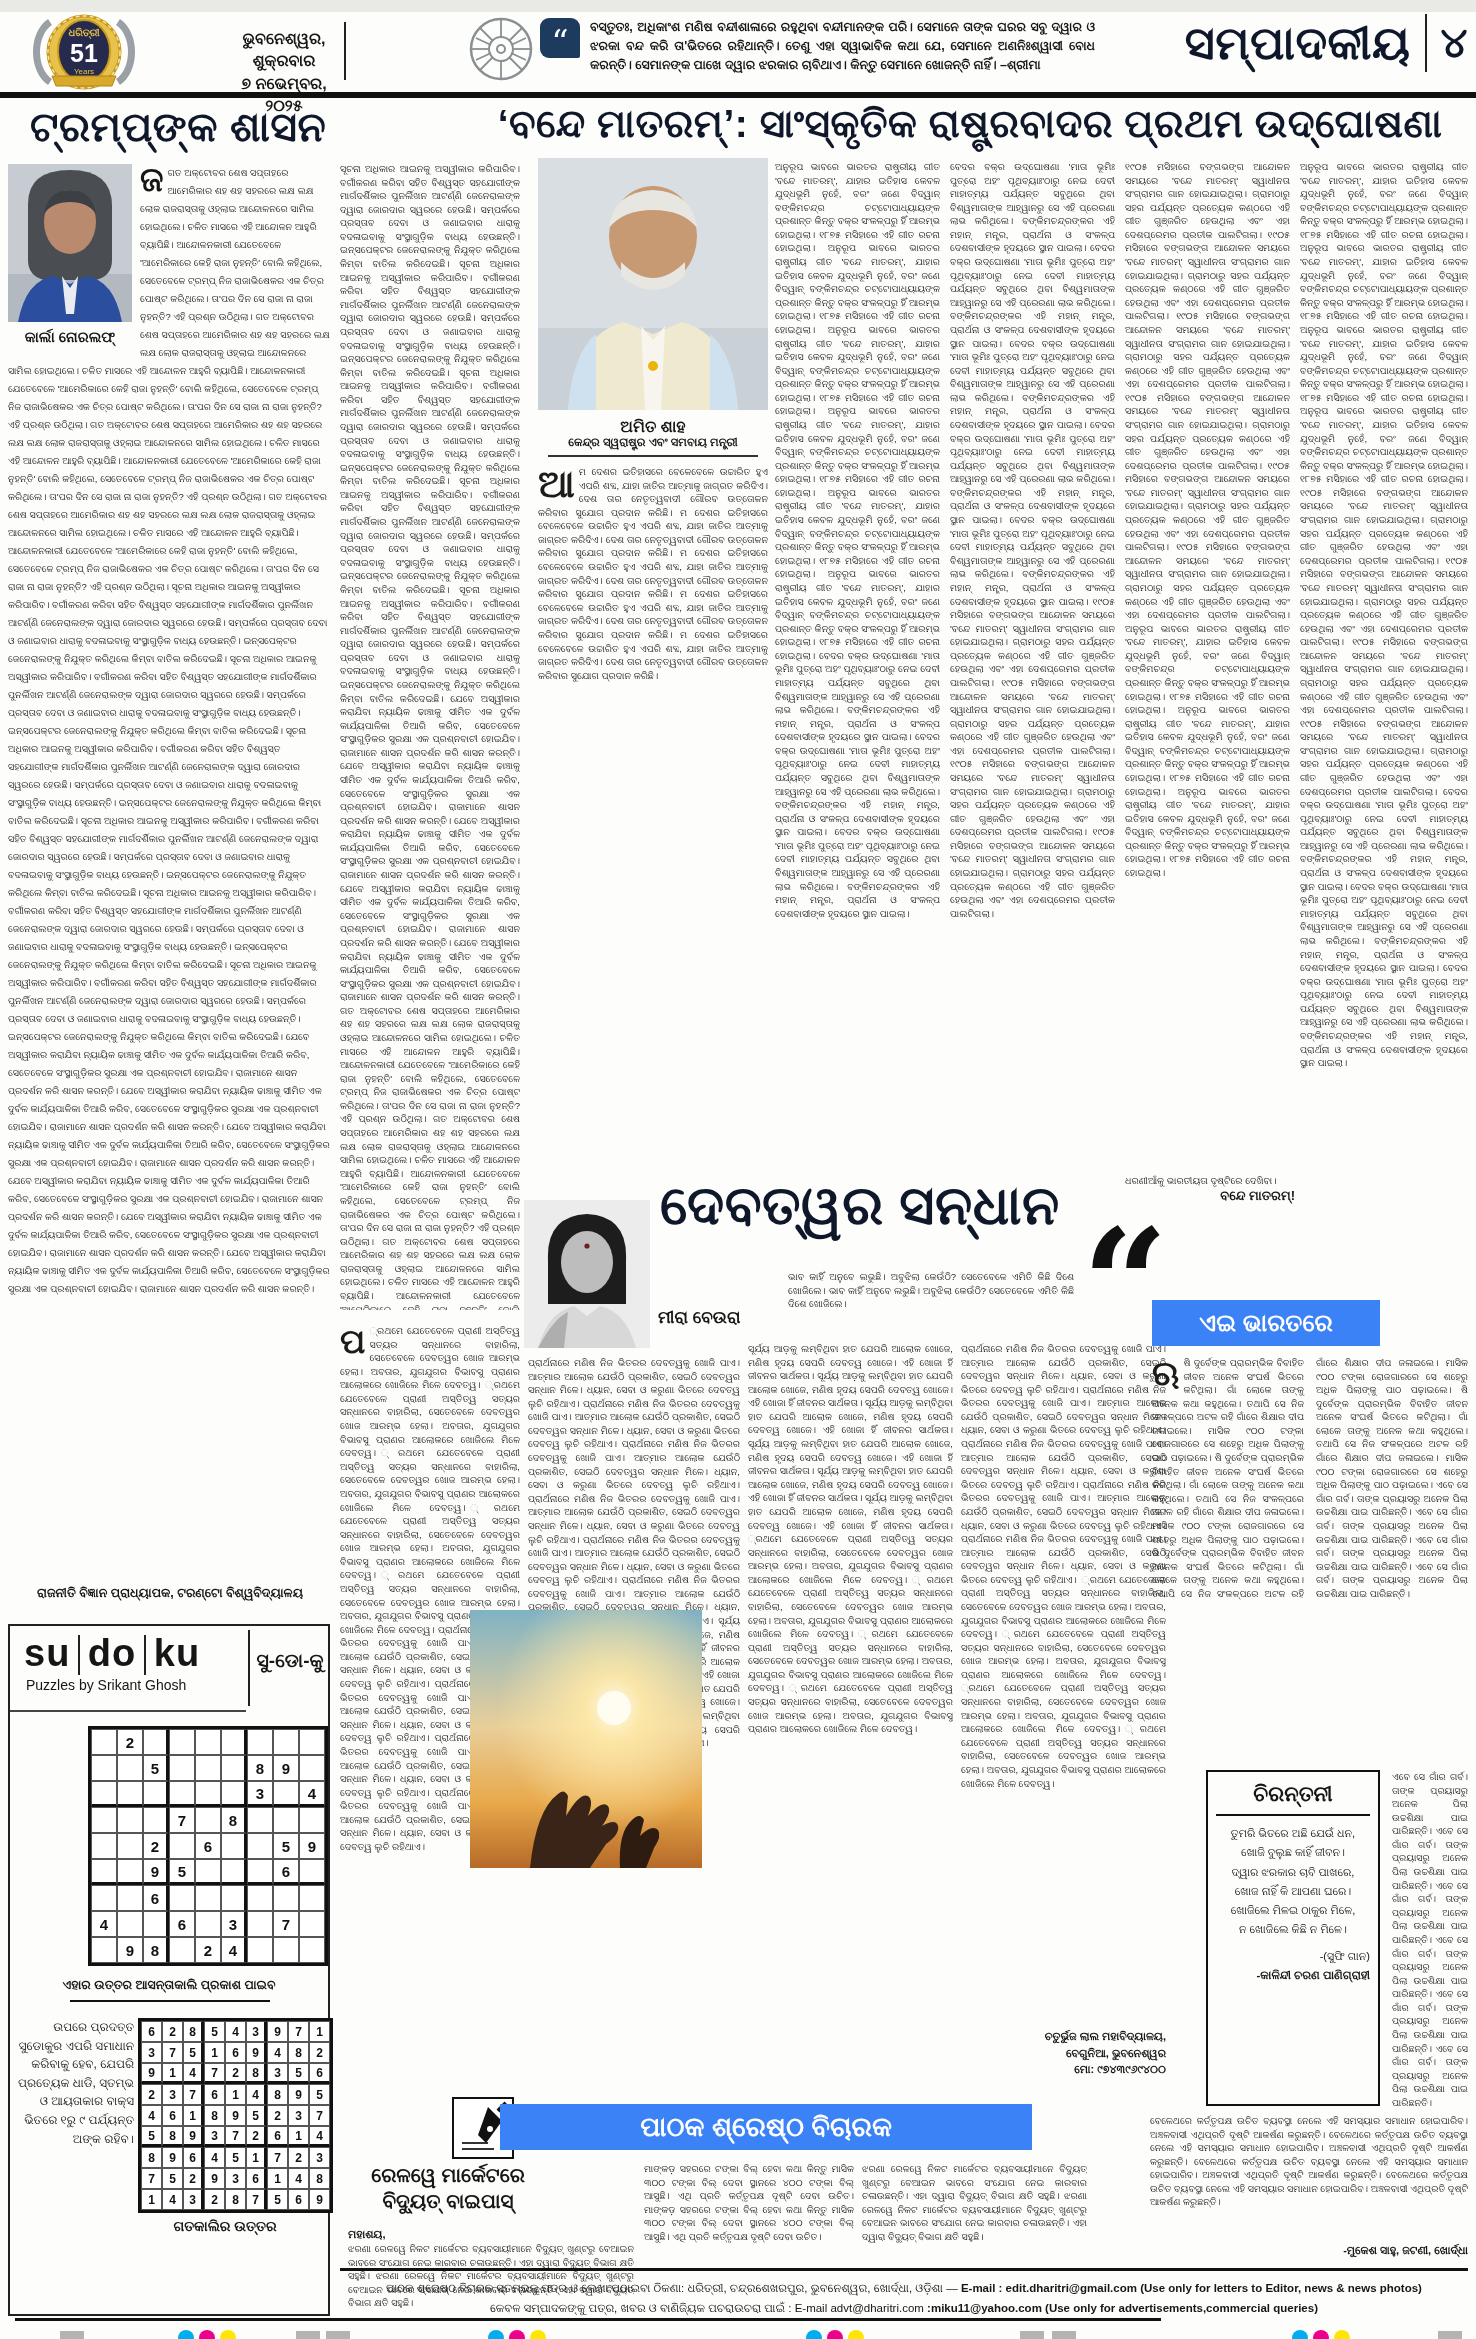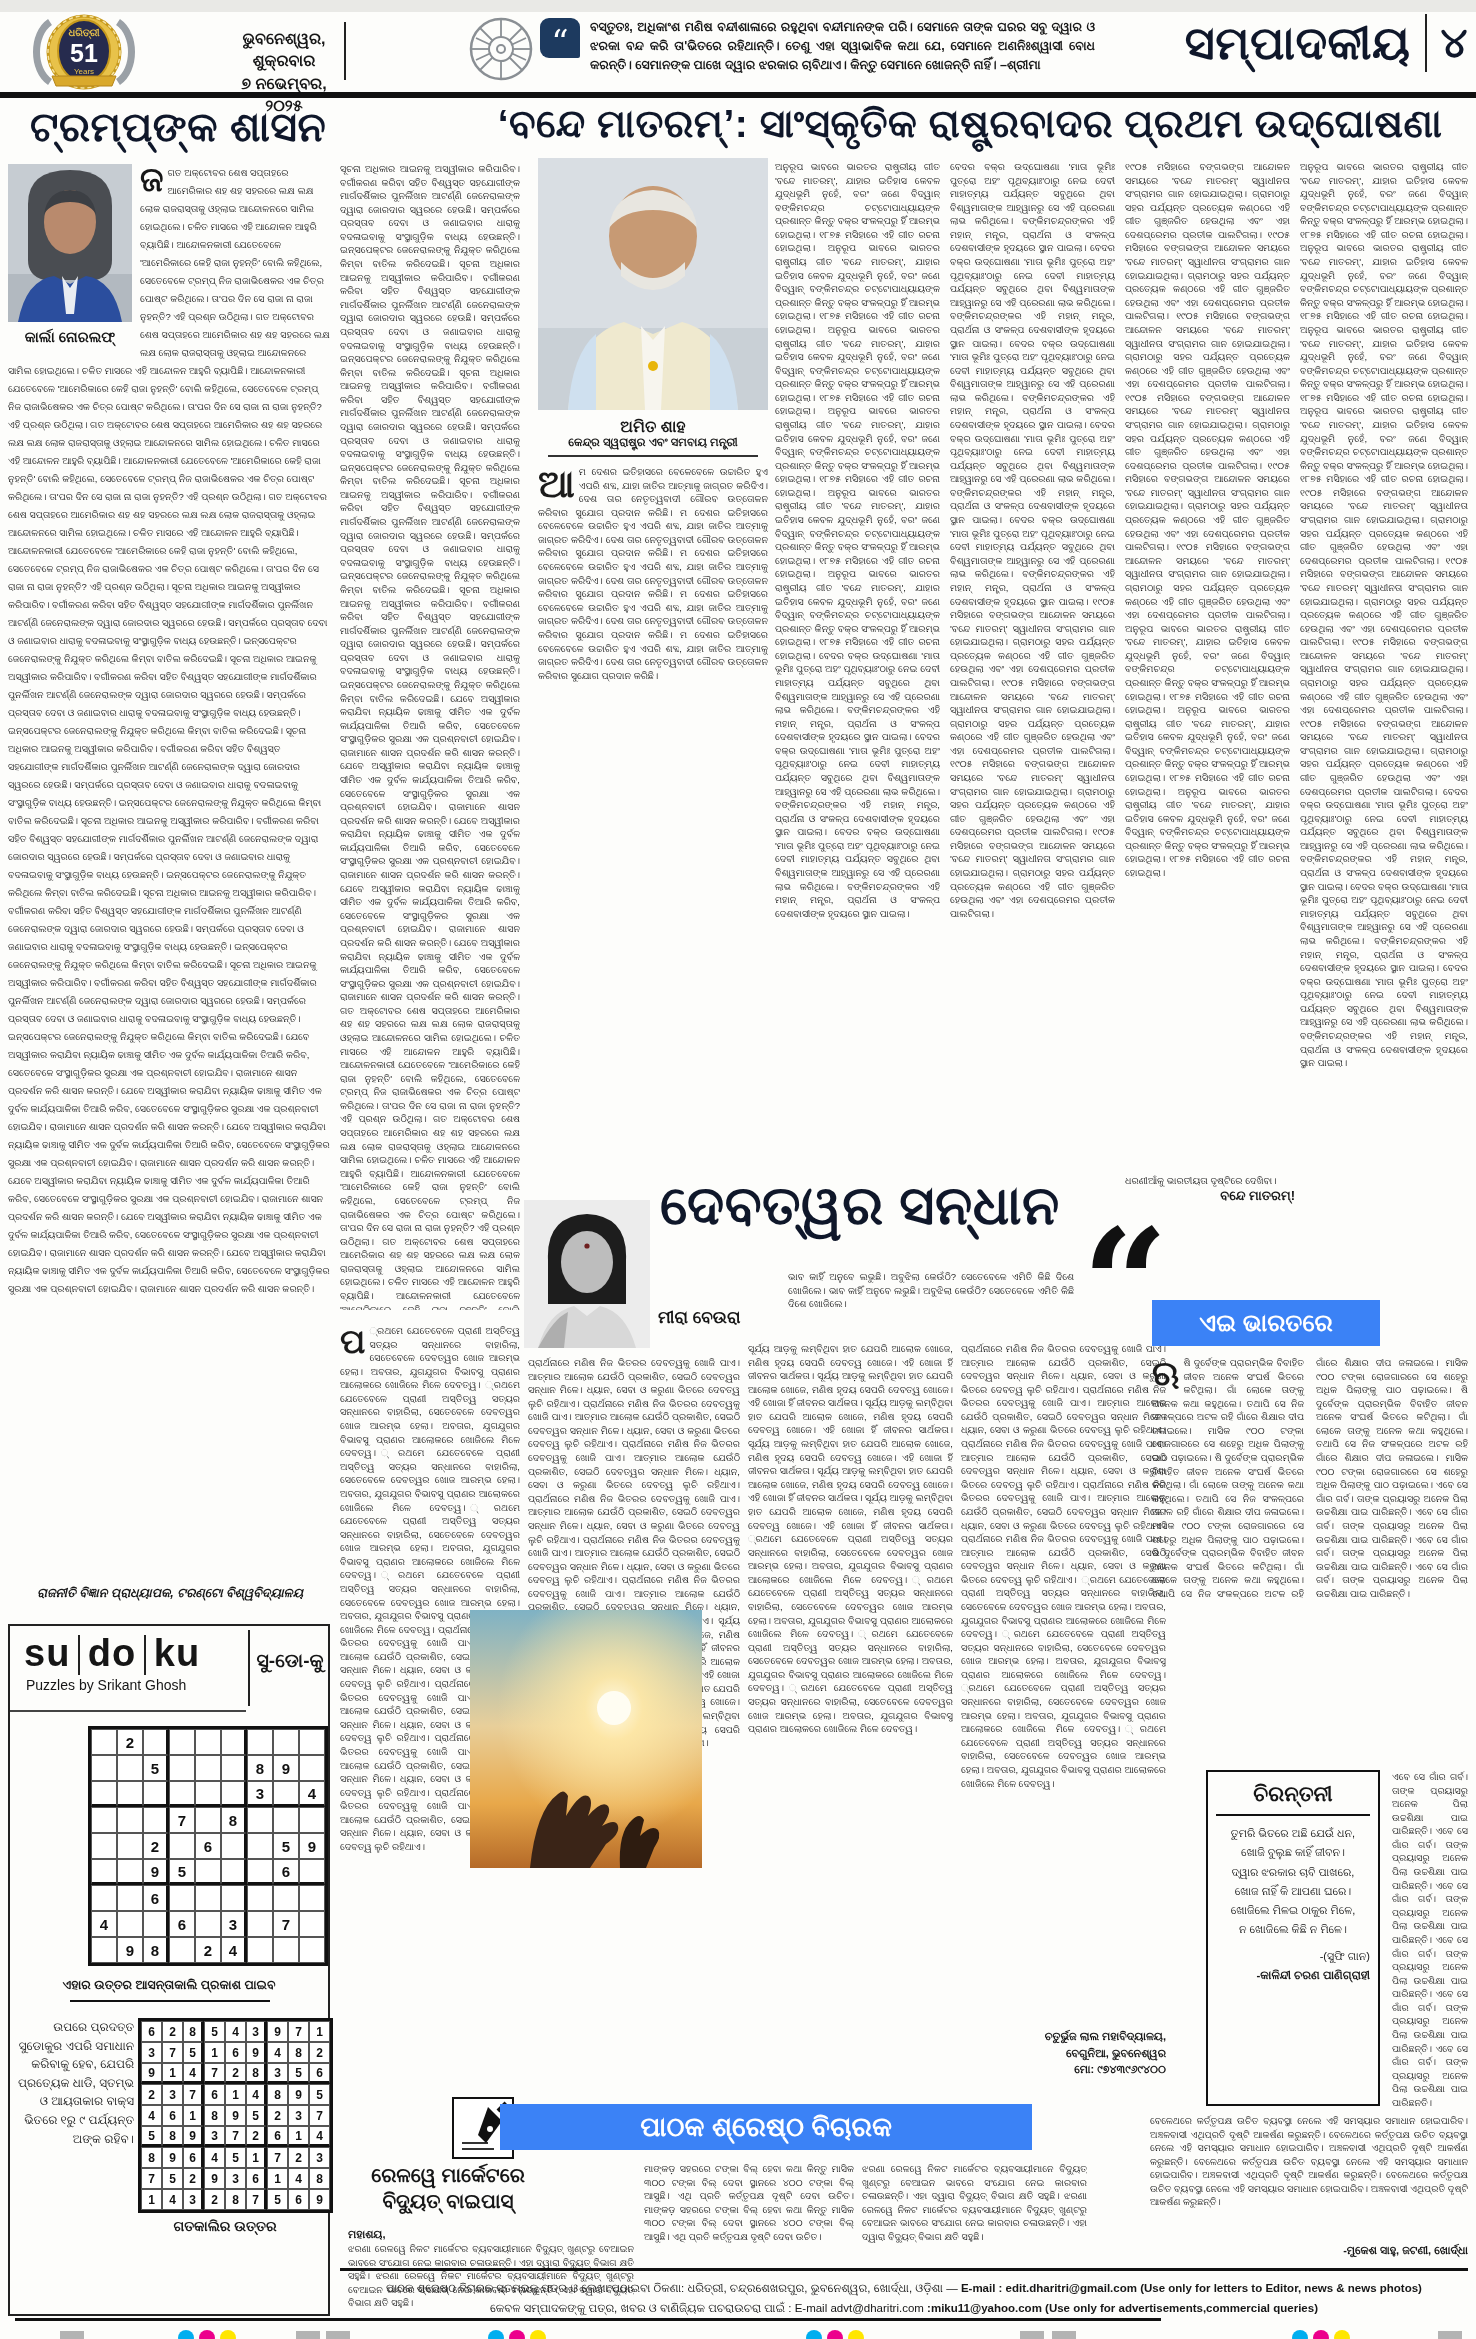--- a/index.html
+++ b/index.html
@@ -103,21 +103,21 @@
         <path d="M10 158 Q18 116 46 112 L62 120 L78 112 Q106 116 114 158 Z" fill="#2b4e9e"></path>
         <path d="M54 112 L62 124 L70 112 L66 150 L58 150 Z" fill="#e9edf2"></path>
       </svg>
       <div class="caption-name" style="font-size:14.5px;margin-top:3px;">କାର୍ଲା ନୋରଲଫ୍</div>
     </div>
     <span class="dropcap">ଜ</span>
     <span class="txt">ଗତ ଅକ୍ଟୋବର ଶେଷ ସପ୍ତାହରେ ଆମେରିକାର ଶହ ଶହ ସହରରେ ଲକ୍ଷ ଲକ୍ଷ ଲୋକ ରାଜରାସ୍ତାକୁ ଓହ୍ଲାଇ ଆନ୍ଦୋଳନରେ ସାମିଲ ହୋଇଥିଲେ। ଚଳିତ ମାସରେ ଏହି ଆନ୍ଦୋଳନ ଆହୁରି ବ୍ୟାପିଛି। ଆନ୍ଦୋଳନକାରୀ ଯେତେବେଳେ 'ଆମେରିକାରେ କେହି ରାଜା ନୁହନ୍ତି' ବୋଲି କହିଥିଲେ, ସେତେବେଳେ ଟ୍ରମ୍ପ୍ ନିଜ ରାଜାଭିଷେକର ଏକ ଚିତ୍ର ପୋଷ୍ଟ କରିଥିଲେ। ତା'ପର ଦିନ ସେ ରାଜା ନା ରାଜା ନୁହନ୍ତି? ଏହି ପ୍ରଶ୍ନ ଉଠିଥିଲା। ଗତ ଅକ୍ଟୋବର ଶେଷ ସପ୍ତାହରେ ଆମେରିକାର ଶହ ଶହ ସହରରେ ଲକ୍ଷ ଲକ୍ଷ ଲୋକ ରାଜରାସ୍ତାକୁ ଓହ୍ଲାଇ ଆନ୍ଦୋଳନରେ ସାମିଲ ହୋଇଥିଲେ। ଚଳିତ ମାସରେ ଏହି ଆନ୍ଦୋଳନ ଆହୁରି ବ୍ୟାପିଛି। ଆନ୍ଦୋଳନକାରୀ ଯେତେବେଳେ 'ଆମେରିକାରେ କେହି ରାଜା ନୁହନ୍ତି' ବୋଲି କହିଥିଲେ, ସେତେବେଳେ ଟ୍ରମ୍ପ୍ ନିଜ ରାଜାଭିଷେକର ଏକ ଚିତ୍ର ପୋଷ୍ଟ କରିଥିଲେ। ତା'ପର ଦିନ ସେ ରାଜା ନା ରାଜା ନୁହନ୍ତି? ଏହି ପ୍ରଶ୍ନ ଉଠିଥିଲା। ଗତ ଅକ୍ଟୋବର ଶେଷ ସପ୍ତାହରେ ଆମେରିକାର ଶହ ଶହ ସହରରେ ଲକ୍ଷ ଲକ୍ଷ ଲୋକ ରାଜରାସ୍ତାକୁ ଓହ୍ଲାଇ ଆନ୍ଦୋଳନରେ ସାମିଲ ହୋଇଥିଲେ। ଚଳିତ ମାସରେ ଏହି ଆନ୍ଦୋଳନ ଆହୁରି ବ୍ୟାପିଛି। ଆନ୍ଦୋଳନକାରୀ ଯେତେବେଳେ 'ଆମେରିକାରେ କେହି ରାଜା ନୁହନ୍ତି' ବୋଲି କହିଥିଲେ, ସେତେବେଳେ ଟ୍ରମ୍ପ୍ ନିଜ ରାଜାଭିଷେକର ଏକ ଚିତ୍ର ପୋଷ୍ଟ କରିଥିଲେ। ତା'ପର ଦିନ ସେ ରାଜା ନା ରାଜା ନୁହନ୍ତି? ଏହି ପ୍ରଶ୍ନ ଉଠିଥିଲା। ଗତ ଅକ୍ଟୋବର ଶେଷ ସପ୍ତାହରେ ଆମେରିକାର ଶହ ଶହ ସହରରେ ଲକ୍ଷ ଲକ୍ଷ ଲୋକ ରାଜରାସ୍ତାକୁ ଓହ୍ଲାଇ ଆନ୍ଦୋଳନରେ ସାମିଲ ହୋଇଥିଲେ। ଚଳିତ ମାସରେ ଏହି ଆନ୍ଦୋଳନ ଆହୁରି ବ୍ୟାପିଛି। ଆନ୍ଦୋଳନକାରୀ ଯେତେବେଳେ 'ଆମେରିକାରେ କେହି ରାଜା ନୁହନ୍ତି' ବୋଲି କହିଥିଲେ, ସେତେବେଳେ ଟ୍ରମ୍ପ୍ ନିଜ ରାଜାଭିଷେକର ଏକ ଚିତ୍ର ପୋଷ୍ଟ କରିଥିଲେ। ତା'ପର ଦିନ ସେ ରାଜା ନା ରାଜା ନୁହନ୍ତି? ଏହି ପ୍ରଶ୍ନ ଉଠିଥିଲା। </span>
     <span class="txt">ସୂଚନା ଅଧିକାର ଆଇନକୁ ଅସ୍ୱୀକାର କରିପାରିବ। ବର୍ଗୀକରଣ କରିବା ସହିତ ବିଶ୍ୱସ୍ତ ସହଯୋଗୀଙ୍କ ମାର୍ଗଦର୍ଶିକାର ପୁନର୍ଲିଖନ ଆଟର୍ଣ୍ଣି ଜେନେରାଲଙ୍କ ଦ୍ୱାରା ଜୋରଦାର ସ୍ୱରରେ ହେଉଛି। ସମ୍ପର୍କରେ ପ୍ରସ୍ତାବ ଦେବା ଓ ଜଣାଇବାର ଧାରାକୁ ବଦଳାଇବାକୁ ସଂସ୍ଥାଗୁଡ଼ିକ ବାଧ୍ୟ ହେଉଛନ୍ତି। ଇନ୍ସପେକ୍ଟର ଜେନେରାଲଙ୍କୁ ନିଯୁକ୍ତ କରିଥିଲେ କିମ୍ବା ବାତିଲ କରିଦେଇଛି। ସୂଚନା ଅଧିକାର ଆଇନକୁ ଅସ୍ୱୀକାର କରିପାରିବ। ବର୍ଗୀକରଣ କରିବା ସହିତ ବିଶ୍ୱସ୍ତ ସହଯୋଗୀଙ୍କ ମାର୍ଗଦର୍ଶିକାର ପୁନର୍ଲିଖନ ଆଟର୍ଣ୍ଣି ଜେନେରାଲଙ୍କ ଦ୍ୱାରା ଜୋରଦାର ସ୍ୱରରେ ହେଉଛି। ସମ୍ପର୍କରେ ପ୍ରସ୍ତାବ ଦେବା ଓ ଜଣାଇବାର ଧାରାକୁ ବଦଳାଇବାକୁ ସଂସ୍ଥାଗୁଡ଼ିକ ବାଧ୍ୟ ହେଉଛନ୍ତି। ଇନ୍ସପେକ୍ଟର ଜେନେରାଲଙ୍କୁ ନିଯୁକ୍ତ କରିଥିଲେ କିମ୍ବା ବାତିଲ କରିଦେଇଛି। ସୂଚନା ଅଧିକାର ଆଇନକୁ ଅସ୍ୱୀକାର କରିପାରିବ। ବର୍ଗୀକରଣ କରିବା ସହିତ ବିଶ୍ୱସ୍ତ ସହଯୋଗୀଙ୍କ ମାର୍ଗଦର୍ଶିକାର ପୁନର୍ଲିଖନ ଆଟର୍ଣ୍ଣି ଜେନେରାଲଙ୍କ ଦ୍ୱାରା ଜୋରଦାର ସ୍ୱରରେ ହେଉଛି। ସମ୍ପର୍କରେ ପ୍ରସ୍ତାବ ଦେବା ଓ ଜଣାଇବାର ଧାରାକୁ ବଦଳାଇବାକୁ ସଂସ୍ଥାଗୁଡ଼ିକ ବାଧ୍ୟ ହେଉଛନ୍ତି। ଇନ୍ସପେକ୍ଟର ଜେନେରାଲଙ୍କୁ ନିଯୁକ୍ତ କରିଥିଲେ କିମ୍ବା ବାତିଲ କରିଦେଇଛି। ସୂଚନା ଅଧିକାର ଆଇନକୁ ଅସ୍ୱୀକାର କରିପାରିବ। ବର୍ଗୀକରଣ କରିବା ସହିତ ବିଶ୍ୱସ୍ତ ସହଯୋଗୀଙ୍କ ମାର୍ଗଦର୍ଶିକାର ପୁନର୍ଲିଖନ ଆଟର୍ଣ୍ଣି ଜେନେରାଲଙ୍କ ଦ୍ୱାରା ଜୋରଦାର ସ୍ୱରରେ ହେଉଛି। ସମ୍ପର୍କରେ ପ୍ରସ୍ତାବ ଦେବା ଓ ଜଣାଇବାର ଧାରାକୁ ବଦଳାଇବାକୁ ସଂସ୍ଥାଗୁଡ଼ିକ ବାଧ୍ୟ ହେଉଛନ୍ତି। ଇନ୍ସପେକ୍ଟର ଜେନେରାଲଙ୍କୁ ନିଯୁକ୍ତ କରିଥିଲେ କିମ୍ବା ବାତିଲ କରିଦେଇଛି। ସୂଚନା ଅଧିକାର ଆଇନକୁ ଅସ୍ୱୀକାର କରିପାରିବ। ବର୍ଗୀକରଣ କରିବା ସହିତ ବିଶ୍ୱସ୍ତ ସହଯୋଗୀଙ୍କ ମାର୍ଗଦର୍ଶିକାର ପୁନର୍ଲିଖନ ଆଟର୍ଣ୍ଣି ଜେନେରାଲଙ୍କ ଦ୍ୱାରା ଜୋରଦାର ସ୍ୱରରେ ହେଉଛି। ସମ୍ପର୍କରେ ପ୍ରସ୍ତାବ ଦେବା ଓ ଜଣାଇବାର ଧାରାକୁ ବଦଳାଇବାକୁ ସଂସ୍ଥାଗୁଡ଼ିକ ବାଧ୍ୟ ହେଉଛନ୍ତି। ଇନ୍ସପେକ୍ଟର ଜେନେରାଲଙ୍କୁ ନିଯୁକ୍ତ କରିଥିଲେ କିମ୍ବା ବାତିଲ କରିଦେଇଛି। ସୂଚନା ଅଧିକାର ଆଇନକୁ ଅସ୍ୱୀକାର କରିପାରିବ। ବର୍ଗୀକରଣ କରିବା ସହିତ ବିଶ୍ୱସ୍ତ ସହଯୋଗୀଙ୍କ ମାର୍ଗଦର୍ଶିକାର ପୁନର୍ଲିଖନ ଆଟର୍ଣ୍ଣି ଜେନେରାଲଙ୍କ ଦ୍ୱାରା ଜୋରଦାର ସ୍ୱରରେ ହେଉଛି। ସମ୍ପର୍କରେ ପ୍ରସ୍ତାବ ଦେବା ଓ ଜଣାଇବାର ଧାରାକୁ ବଦଳାଇବାକୁ ସଂସ୍ଥାଗୁଡ଼ିକ ବାଧ୍ୟ ହେଉଛନ୍ତି। ଇନ୍ସପେକ୍ଟର ଜେନେରାଲଙ୍କୁ ନିଯୁକ୍ତ କରିଥିଲେ କିମ୍ବା ବାତିଲ କରିଦେଇଛି। </span>
     <span class="txt">ଯେବେ ଅସ୍ୱୀକାର କରାଯିବା ନ୍ୟାୟିକ ଢାଞ୍ଚାକୁ ସୀମିତ ଏକ ଦୁର୍ବଳ କାର୍ଯ୍ୟପାଳିକା ତିଆରି କରିବ, ସେତେବେଳେ ସଂସ୍ଥାଗୁଡ଼ିକର ସୁରକ୍ଷା ଏକ ପ୍ରଶ୍ନବାଚୀ ହୋଇଯିବ। ରାଜାମାନେ ଶାସନ ପ୍ରଦର୍ଶନ କରି ଶାସନ କରନ୍ତି। ଯେବେ ଅସ୍ୱୀକାର କରାଯିବା ନ୍ୟାୟିକ ଢାଞ୍ଚାକୁ ସୀମିତ ଏକ ଦୁର୍ବଳ କାର୍ଯ୍ୟପାଳିକା ତିଆରି କରିବ, ସେତେବେଳେ ସଂସ୍ଥାଗୁଡ଼ିକର ସୁରକ୍ଷା ଏକ ପ୍ରଶ୍ନବାଚୀ ହୋଇଯିବ। ରାଜାମାନେ ଶାସନ ପ୍ରଦର୍ଶନ କରି ଶାସନ କରନ୍ତି। ଯେବେ ଅସ୍ୱୀକାର କରାଯିବା ନ୍ୟାୟିକ ଢାଞ୍ଚାକୁ ସୀମିତ ଏକ ଦୁର୍ବଳ କାର୍ଯ୍ୟପାଳିକା ତିଆରି କରିବ, ସେତେବେଳେ ସଂସ୍ଥାଗୁଡ଼ିକର ସୁରକ୍ଷା ଏକ ପ୍ରଶ୍ନବାଚୀ ହୋଇଯିବ। ରାଜାମାନେ ଶାସନ ପ୍ରଦର୍ଶନ କରି ଶାସନ କରନ୍ତି। ଯେବେ ଅସ୍ୱୀକାର କରାଯିବା ନ୍ୟାୟିକ ଢାଞ୍ଚାକୁ ସୀମିତ ଏକ ଦୁର୍ବଳ କାର୍ଯ୍ୟପାଳିକା ତିଆରି କରିବ, ସେତେବେଳେ ସଂସ୍ଥାଗୁଡ଼ିକର ସୁରକ୍ଷା ଏକ ପ୍ରଶ୍ନବାଚୀ ହୋଇଯିବ। ରାଜାମାନେ ଶାସନ ପ୍ରଦର୍ଶନ କରି ଶାସନ କରନ୍ତି। ଯେବେ ଅସ୍ୱୀକାର କରାଯିବା ନ୍ୟାୟିକ ଢାଞ୍ଚାକୁ ସୀମିତ ଏକ ଦୁର୍ବଳ କାର୍ଯ୍ୟପାଳିକା ତିଆରି କରିବ, ସେତେବେଳେ ସଂସ୍ଥାଗୁଡ଼ିକର ସୁରକ୍ଷା ଏକ ପ୍ରଶ୍ନବାଚୀ ହୋଇଯିବ। ରାଜାମାନେ ଶାସନ ପ୍ରଦର୍ଶନ କରି ଶାସନ କରନ୍ତି। ଯେବେ ଅସ୍ୱୀକାର କରାଯିବା ନ୍ୟାୟିକ ଢାଞ୍ଚାକୁ ସୀମିତ ଏକ ଦୁର୍ବଳ କାର୍ଯ୍ୟପାଳିକା ତିଆରି କରିବ, ସେତେବେଳେ ସଂସ୍ଥାଗୁଡ଼ିକର ସୁରକ୍ଷା ଏକ ପ୍ରଶ୍ନବାଚୀ ହୋଇଯିବ। ରାଜାମାନେ ଶାସନ ପ୍ରଦର୍ଶନ କରି ଶାସନ କରନ୍ତି। </span>
   </div>
-  <div class="abs bold center" style="left:8px;top:1574px;width:324px;font-size:12.5px;font-style:italic;">ରାଜନୀତି ବିଜ୍ଞାନ ପ୍ରାଧ୍ୟାପକ, ଟରଣ୍ଟୋ ବିଶ୍ୱବିଦ୍ୟାଳୟ</div>
+  <div class="abs bold center" style="left:8px;top:1574px;width:324px;font-size:12.5px;">ରାଜନୀତି ବିଜ୍ଞାନ ପ୍ରାଧ୍ୟାପକ, ଟରଣ୍ଟୋ ବିଶ୍ୱବିଦ୍ୟାଳୟ</div>
 
   <div class="abs txt" style="left:340px;top:150px;width:180px;height:1148px;">
     <span>ସୂଚନା ଅଧିକାର ଆଇନକୁ ଅସ୍ୱୀକାର କରିପାରିବ। ବର୍ଗୀକରଣ କରିବା ସହିତ ବିଶ୍ୱସ୍ତ ସହଯୋଗୀଙ୍କ ମାର୍ଗଦର୍ଶିକାର ପୁନର୍ଲିଖନ ଆଟର୍ଣ୍ଣି ଜେନେରାଲଙ୍କ ଦ୍ୱାରା ଜୋରଦାର ସ୍ୱରରେ ହେଉଛି। ସମ୍ପର୍କରେ ପ୍ରସ୍ତାବ ଦେବା ଓ ଜଣାଇବାର ଧାରାକୁ ବଦଳାଇବାକୁ ସଂସ୍ଥାଗୁଡ଼ିକ ବାଧ୍ୟ ହେଉଛନ୍ତି। ଇନ୍ସପେକ୍ଟର ଜେନେରାଲଙ୍କୁ ନିଯୁକ୍ତ କରିଥିଲେ କିମ୍ବା ବାତିଲ କରିଦେଇଛି। ସୂଚନା ଅଧିକାର ଆଇନକୁ ଅସ୍ୱୀକାର କରିପାରିବ। ବର୍ଗୀକରଣ କରିବା ସହିତ ବିଶ୍ୱସ୍ତ ସହଯୋଗୀଙ୍କ ମାର୍ଗଦର୍ଶିକାର ପୁନର୍ଲିଖନ ଆଟର୍ଣ୍ଣି ଜେନେରାଲଙ୍କ ଦ୍ୱାରା ଜୋରଦାର ସ୍ୱରରେ ହେଉଛି। ସମ୍ପର୍କରେ ପ୍ରସ୍ତାବ ଦେବା ଓ ଜଣାଇବାର ଧାରାକୁ ବଦଳାଇବାକୁ ସଂସ୍ଥାଗୁଡ଼ିକ ବାଧ୍ୟ ହେଉଛନ୍ତି। ଇନ୍ସପେକ୍ଟର ଜେନେରାଲଙ୍କୁ ନିଯୁକ୍ତ କରିଥିଲେ କିମ୍ବା ବାତିଲ କରିଦେଇଛି। ସୂଚନା ଅଧିକାର ଆଇନକୁ ଅସ୍ୱୀକାର କରିପାରିବ। ବର୍ଗୀକରଣ କରିବା ସହିତ ବିଶ୍ୱସ୍ତ ସହଯୋଗୀଙ୍କ ମାର୍ଗଦର୍ଶିକାର ପୁନର୍ଲିଖନ ଆଟର୍ଣ୍ଣି ଜେନେରାଲଙ୍କ ଦ୍ୱାରା ଜୋରଦାର ସ୍ୱରରେ ହେଉଛି। ସମ୍ପର୍କରେ ପ୍ରସ୍ତାବ ଦେବା ଓ ଜଣାଇବାର ଧାରାକୁ ବଦଳାଇବାକୁ ସଂସ୍ଥାଗୁଡ଼ିକ ବାଧ୍ୟ ହେଉଛନ୍ତି। ଇନ୍ସପେକ୍ଟର ଜେନେରାଲଙ୍କୁ ନିଯୁକ୍ତ କରିଥିଲେ କିମ୍ବା ବାତିଲ କରିଦେଇଛି। ସୂଚନା ଅଧିକାର ଆଇନକୁ ଅସ୍ୱୀକାର କରିପାରିବ। ବର୍ଗୀକରଣ କରିବା ସହିତ ବିଶ୍ୱସ୍ତ ସହଯୋଗୀଙ୍କ ମାର୍ଗଦର୍ଶିକାର ପୁନର୍ଲିଖନ ଆଟର୍ଣ୍ଣି ଜେନେରାଲଙ୍କ ଦ୍ୱାରା ଜୋରଦାର ସ୍ୱରରେ ହେଉଛି। ସମ୍ପର୍କରେ ପ୍ରସ୍ତାବ ଦେବା ଓ ଜଣାଇବାର ଧାରାକୁ ବଦଳାଇବାକୁ ସଂସ୍ଥାଗୁଡ଼ିକ ବାଧ୍ୟ ହେଉଛନ୍ତି। ଇନ୍ସପେକ୍ଟର ଜେନେରାଲଙ୍କୁ ନିଯୁକ୍ତ କରିଥିଲେ କିମ୍ବା ବାତିଲ କରିଦେଇଛି। ସୂଚନା ଅଧିକାର ଆଇନକୁ ଅସ୍ୱୀକାର କରିପାରିବ। ବର୍ଗୀକରଣ କରିବା ସହିତ ବିଶ୍ୱସ୍ତ ସହଯୋଗୀଙ୍କ ମାର୍ଗଦର୍ଶିକାର ପୁନର୍ଲିଖନ ଆଟର୍ଣ୍ଣି ଜେନେରାଲଙ୍କ ଦ୍ୱାରା ଜୋରଦାର ସ୍ୱରରେ ହେଉଛି। ସମ୍ପର୍କରେ ପ୍ରସ୍ତାବ ଦେବା ଓ ଜଣାଇବାର ଧାରାକୁ ବଦଳାଇବାକୁ ସଂସ୍ଥାଗୁଡ଼ିକ ବାଧ୍ୟ ହେଉଛନ୍ତି। ଇନ୍ସପେକ୍ଟର ଜେନେରାଲଙ୍କୁ ନିଯୁକ୍ତ କରିଥିଲେ କିମ୍ବା ବାତିଲ କରିଦେଇଛି। </span>
     <span>ଯେବେ ଅସ୍ୱୀକାର କରାଯିବା ନ୍ୟାୟିକ ଢାଞ୍ଚାକୁ ସୀମିତ ଏକ ଦୁର୍ବଳ କାର୍ଯ୍ୟପାଳିକା ତିଆରି କରିବ, ସେତେବେଳେ ସଂସ୍ଥାଗୁଡ଼ିକର ସୁରକ୍ଷା ଏକ ପ୍ରଶ୍ନବାଚୀ ହୋଇଯିବ। ରାଜାମାନେ ଶାସନ ପ୍ରଦର୍ଶନ କରି ଶାସନ କରନ୍ତି। ଯେବେ ଅସ୍ୱୀକାର କରାଯିବା ନ୍ୟାୟିକ ଢାଞ୍ଚାକୁ ସୀମିତ ଏକ ଦୁର୍ବଳ କାର୍ଯ୍ୟପାଳିକା ତିଆରି କରିବ, ସେତେବେଳେ ସଂସ୍ଥାଗୁଡ଼ିକର ସୁରକ୍ଷା ଏକ ପ୍ରଶ୍ନବାଚୀ ହୋଇଯିବ। ରାଜାମାନେ ଶାସନ ପ୍ରଦର୍ଶନ କରି ଶାସନ କରନ୍ତି। ଯେବେ ଅସ୍ୱୀକାର କରାଯିବା ନ୍ୟାୟିକ ଢାଞ୍ଚାକୁ ସୀମିତ ଏକ ଦୁର୍ବଳ କାର୍ଯ୍ୟପାଳିକା ତିଆରି କରିବ, ସେତେବେଳେ ସଂସ୍ଥାଗୁଡ଼ିକର ସୁରକ୍ଷା ଏକ ପ୍ରଶ୍ନବାଚୀ ହୋଇଯିବ। ରାଜାମାନେ ଶାସନ ପ୍ରଦର୍ଶନ କରି ଶାସନ କରନ୍ତି। ଯେବେ ଅସ୍ୱୀକାର କରାଯିବା ନ୍ୟାୟିକ ଢାଞ୍ଚାକୁ ସୀମିତ ଏକ ଦୁର୍ବଳ କାର୍ଯ୍ୟପାଳିକା ତିଆରି କରିବ, ସେତେବେଳେ ସଂସ୍ଥାଗୁଡ଼ିକର ସୁରକ୍ଷା ଏକ ପ୍ରଶ୍ନବାଚୀ ହୋଇଯିବ। ରାଜାମାନେ ଶାସନ ପ୍ରଦର୍ଶନ କରି ଶାସନ କରନ୍ତି। ଯେବେ ଅସ୍ୱୀକାର କରାଯିବା ନ୍ୟାୟିକ ଢାଞ୍ଚାକୁ ସୀମିତ ଏକ ଦୁର୍ବଳ କାର୍ଯ୍ୟପାଳିକା ତିଆରି କରିବ, ସେତେବେଳେ ସଂସ୍ଥାଗୁଡ଼ିକର ସୁରକ୍ଷା ଏକ ପ୍ରଶ୍ନବାଚୀ ହୋଇଯିବ। ରାଜାମାନେ ଶାସନ ପ୍ରଦର୍ଶନ କରି ଶାସନ କରନ୍ତି। </span>
     <span>ଗତ ଅକ୍ଟୋବର ଶେଷ ସପ୍ତାହରେ ଆମେରିକାର ଶହ ଶହ ସହରରେ ଲକ୍ଷ ଲକ୍ଷ ଲୋକ ରାଜରାସ୍ତାକୁ ଓହ୍ଲାଇ ଆନ୍ଦୋଳନରେ ସାମିଲ ହୋଇଥିଲେ। ଚଳିତ ମାସରେ ଏହି ଆନ୍ଦୋଳନ ଆହୁରି ବ୍ୟାପିଛି। ଆନ୍ଦୋଳନକାରୀ ଯେତେବେଳେ 'ଆମେରିକାରେ କେହି ରାଜା ନୁହନ୍ତି' ବୋଲି କହିଥିଲେ, ସେତେବେଳେ ଟ୍ରମ୍ପ୍ ନିଜ ରାଜାଭିଷେକର ଏକ ଚିତ୍ର ପୋଷ୍ଟ କରିଥିଲେ। ତା'ପର ଦିନ ସେ ରାଜା ନା ରାଜା ନୁହନ୍ତି? ଏହି ପ୍ରଶ୍ନ ଉଠିଥିଲା। ଗତ ଅକ୍ଟୋବର ଶେଷ ସପ୍ତାହରେ ଆମେରିକାର ଶହ ଶହ ସହରରେ ଲକ୍ଷ ଲକ୍ଷ ଲୋକ ରାଜରାସ୍ତାକୁ ଓହ୍ଲାଇ ଆନ୍ଦୋଳନରେ ସାମିଲ ହୋଇଥିଲେ। ଚଳିତ ମାସରେ ଏହି ଆନ୍ଦୋଳନ ଆହୁରି ବ୍ୟାପିଛି। ଆନ୍ଦୋଳନକାରୀ ଯେତେବେଳେ 'ଆମେରିକାରେ କେହି ରାଜା ନୁହନ୍ତି' ବୋଲି କହିଥିଲେ, ସେତେବେଳେ ଟ୍ରମ୍ପ୍ ନିଜ ରାଜାଭିଷେକର ଏକ ଚିତ୍ର ପୋଷ୍ଟ କରିଥିଲେ। ତା'ପର ଦିନ ସେ ରାଜା ନା ରାଜା ନୁହନ୍ତି? ଏହି ପ୍ରଶ୍ନ ଉଠିଥିଲା। ଗତ ଅକ୍ଟୋବର ଶେଷ ସପ୍ତାହରେ ଆମେରିକାର ଶହ ଶହ ସହରରେ ଲକ୍ଷ ଲକ୍ଷ ଲୋକ ରାଜରାସ୍ତାକୁ ଓହ୍ଲାଇ ଆନ୍ଦୋଳନରେ ସାମିଲ ହୋଇଥିଲେ। ଚଳିତ ମାସରେ ଏହି ଆନ୍ଦୋଳନ ଆହୁରି ବ୍ୟାପିଛି। ଆନ୍ଦୋଳନକାରୀ ଯେତେବେଳେ 'ଆମେରିକାରେ କେହି ରାଜା ନୁହନ୍ତି' ବୋଲି କହିଥିଲେ, ସେତେବେଳେ ଟ୍ରମ୍ପ୍ ନିଜ ରାଜାଭିଷେକର ଏକ ଚିତ୍ର ପୋଷ୍ଟ କରିଥିଲେ। ତା'ପର ଦିନ ସେ ରାଜା ନା ରାଜା ନୁହନ୍ତି? ଏହି ପ୍ରଶ୍ନ ଉଠିଥିଲା। </span>
   </div>
 
   <div class="abs headline center" style="left:470px;top:90px;width:1000px;font-size:39px;">‘ବନ୍ଦେ ମାତରମ୍’: ସାଂସ୍କୃତିକ ରାଷ୍ଟ୍ରବାଦର ପ୍ରଥମ ଉଦ୍‌ଘୋଷଣା</div>
 
   <div class="abs" style="left:538px;top:146px;width:230px;">

